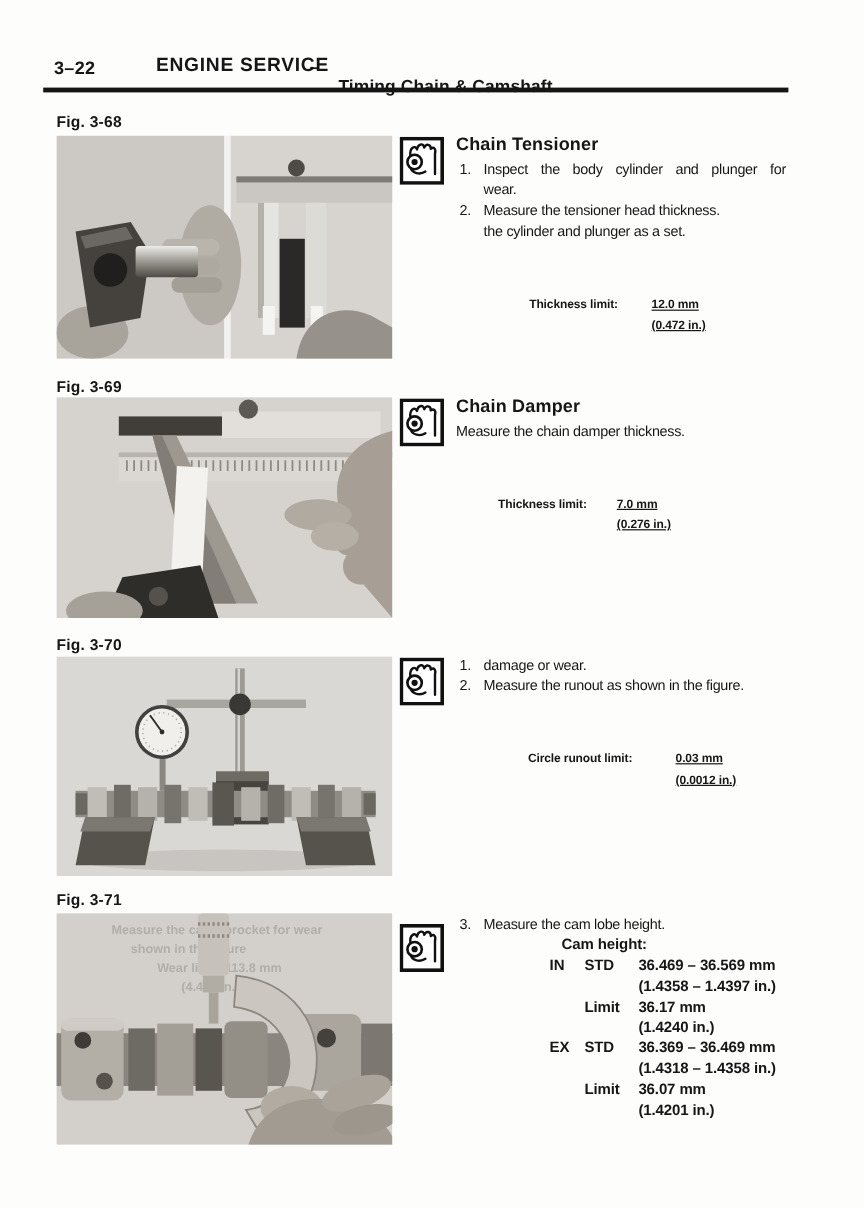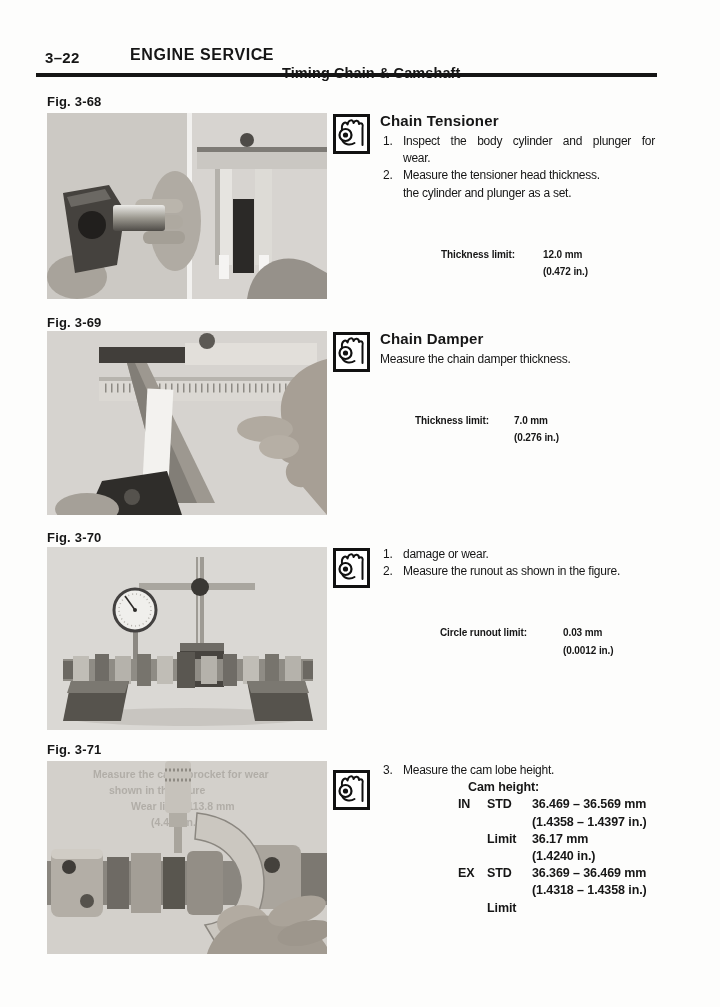--- a/index.html
+++ b/index.html
@@ -23,21 +23,21 @@
   .sec-icon { position:absolute; left:0; top:2px; width:37px; height:40px; }
   .sec-content { margin-left:47px; width:277px; }
   .sec h2 { font-size:15px; line-height:18px; margin-bottom:3px; letter-spacing:.15px; }
   .body-txt { font-size:12px; line-height:17.2px; letter-spacing:-.25px; }
   .li  { display:flex; }
   .num { flex:none; width:23px; padding-left:3px; }
   .ltext { width:252px; }
   .jl { text-align:justify; text-align-last:justify; }
   .spec { position:relative; height:35px; font-weight:bold; font-size:10px; line-height:17.2px; letter-spacing:-.1px;margin-top:44px; }
   .spec .spec-l { position:absolute; }
-  .spec .spec-v { position:absolute; }
+  .spec .spec-v { position:absolute;text-decoration:underline; }
   .tbl-title { font-weight:bold; font-size:12.5px; line-height:17.2px; margin-left:88px; letter-spacing:-.1px; }
   .trow { display:flex; margin-left:78px; font-weight:bold; font-size:12.5px; line-height:17.2px; letter-spacing:-.1px; }
   .tc1 { flex:none; width:29px; }
   .tc2 { flex:none; width:45px; }
   .tc3 { flex:1; }
 </style>
 </head>
 <body>
 
 <div id="page">
@@ -336,18 +336,22 @@
           <span class="tc1">EX</span>
           <span class="tc2">STD</span>
           <span class="tc3">
             <div>36.369 – 36.469 mm</div>
             <div>(1.4318 – 1.4358 in.)</div>
           </span>
         </div>
         <div class="trow">
           <span class="tc1"></span>
           <span class="tc2">Limit</span>
+          <span class="tc3">
+            <div>36.07 mm</div>
+            <div>(1.4201 in.)</div>
+          </span>
         </div>
       </div>
     </div>
   </div>
 
 </div>
 
 </body></html>

